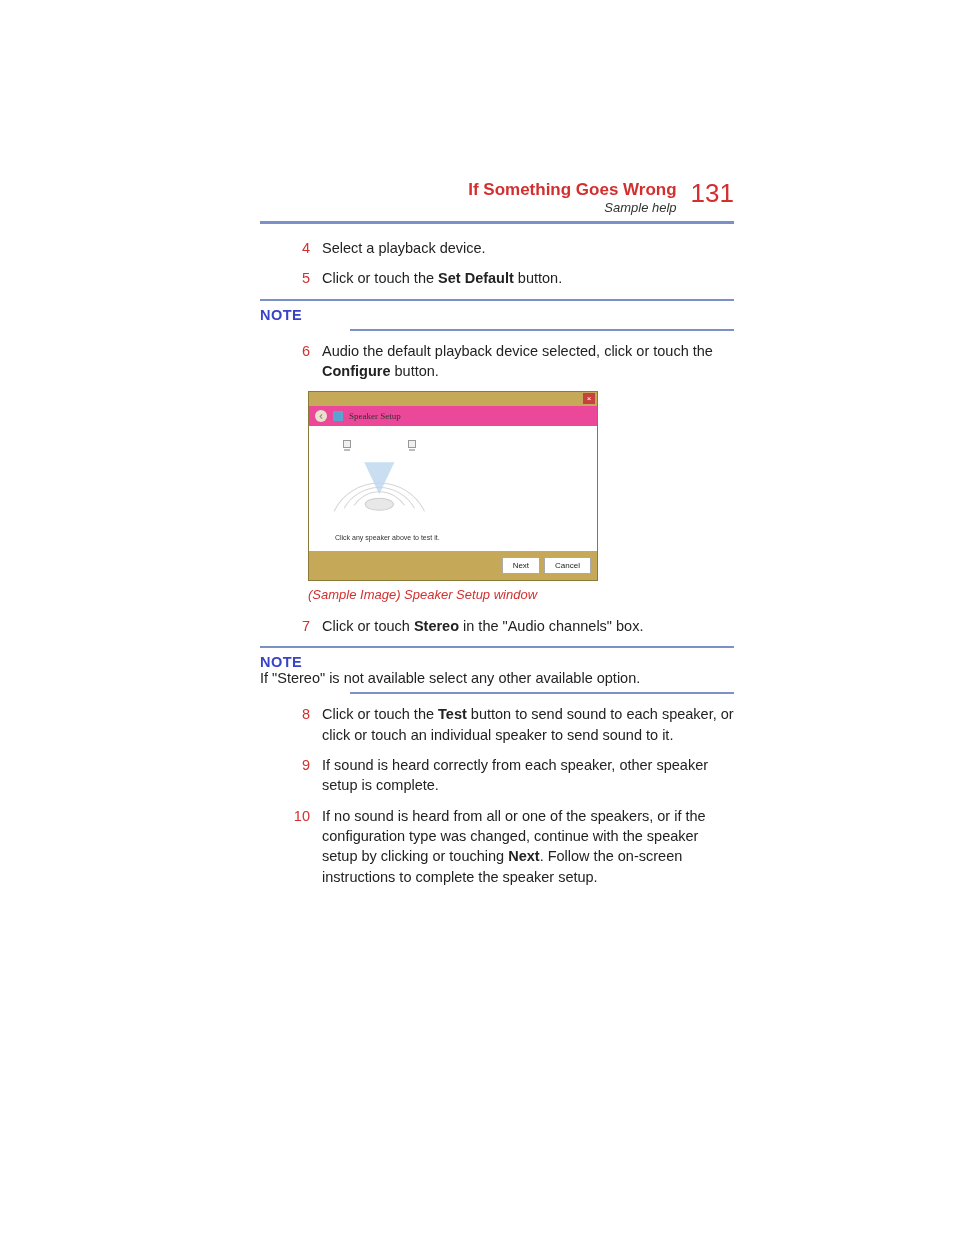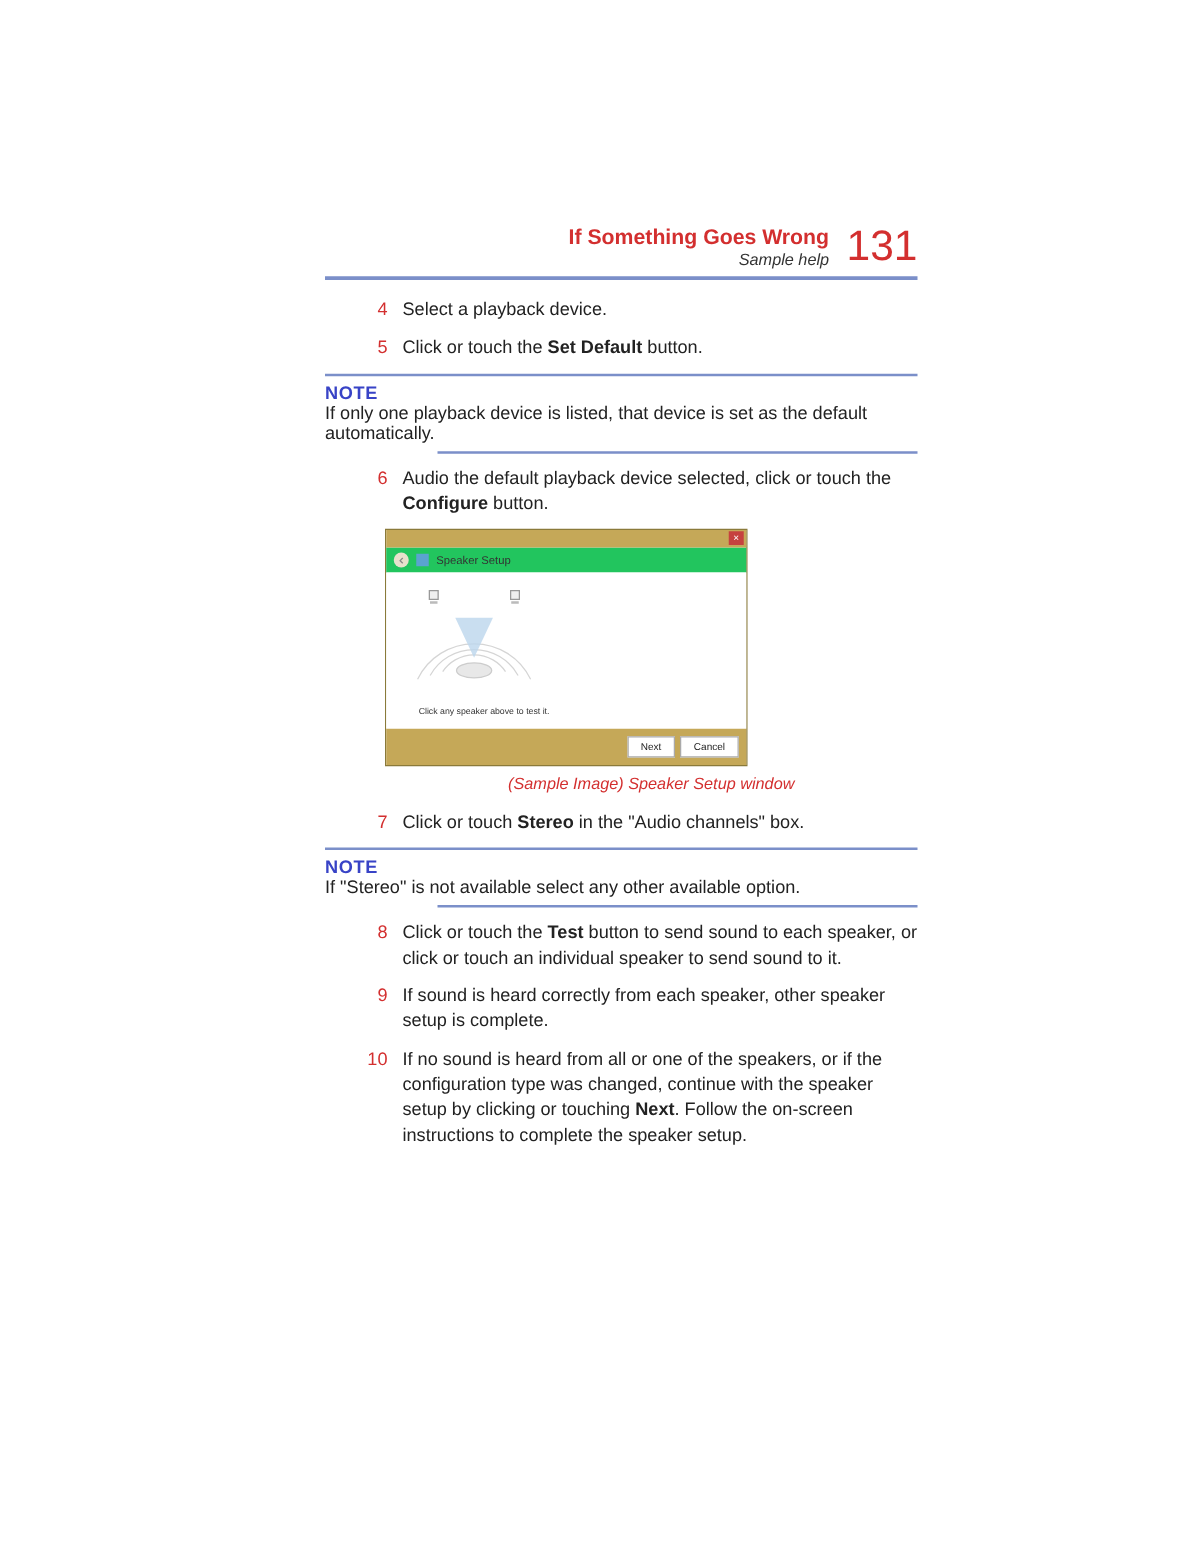--- a/index.html
+++ b/index.html
@@ -16,36 +16,36 @@
   }
   .header {
     display: flex;
     align-items: flex-start;
     justify-content: flex-end;
     margin-bottom: 6px;
   }
   .header-text { text-align: right; margin-right: 14px; }
   .header-title { color: #d32f2f; font-weight: bold; font-size: 17px; padding-left: 20px; }
   .header-sub { font-style: italic; font-size: 13px; color: #333; }
-  .page-num { color: #d32f2f; font-size: 34px; font-weight: 400; line-height: 1; }
+  .page-num { color: #d32f2f; font-size: 26px; font-weight: 400; line-height: 1; }
   .hr-thick { height: 3px; background: #7b8fc9; margin: 6px 0 14px 0; }
   .hr-thin { height: 2px; background: #7b8fc9; margin: 6px 0; }
   .hr-thin-short { height: 2px; background: #7b8fc9; margin: 6px 0 6px 90px; }
 
   .step-list { margin-left: 20px; }
   .step { display: flex; margin-bottom: 10px; font-size: 14.5px; line-height: 1.4; }
   .step-num { color: #d32f2f; min-width: 30px; text-align: right; margin-right: 12px; font-weight: 400; }
   .step-text { flex: 1; }
   .step-text b { font-weight: bold; }
 
   .note-block { display: flex; font-size: 14.5px; margin: 4px 0 4px 0; flex-direction: column; }
   .note-label { color: #3843c6; font-weight: bold; min-width: 90px; letter-spacing: 0.5px; }
   .note-text { flex: 1; }
 
-  .caption { color: #d32f2f; font-style: italic; font-size: 13px; margin: 6px 0 14px 48px; text-align: center; }
+  .caption { color: #d32f2f; font-style: italic; font-size: 13px; margin: 6px 0 14px 48px; }
 
   
   .dialog {
     width: 290px;
     margin-left: 48px;
     font-size: 8px;
     border: 1px solid #8a7a3a;
     background: #fff;
     margin-top: 6px;
   }
@@ -59,25 +59,26 @@
     right: 2px; top: 1px;
     width: 12px; height: 11px;
     background: #c6413f;
     color: #fff;
     font-size: 8px;
     text-align: center;
     line-height: 11px;
     cursor: pointer;
   }
   .dialog-nav {
-    background: #22c55e;
+    background: #ec4899;
     padding: 4px 6px;
     display: flex;
     align-items: center;
     gap: 6px;
+    font-family: Liberation Serif, serif;
   }
   .back-btn {
     width: 12px; height: 12px; border-radius: 50%;
     background: #e8e1cc;
     display: flex; align-items: center; justify-content: center;
     font-size: 8px; color: #777;
   }
   .dialog-icon {
     width: 10px; height: 10px; background: #5ba3d0;
     display: inline-block;
@@ -165,21 +166,20 @@
       <div class="step-num">5</div>
       <div class="step-text">
         <span>Click or touch the </span><b>Set Default</b><span> button.</span>
       </div>
     </div>
   </div>
 
   <div class="hr-thin"></div>
   <div class="note-block">
     <div class="note-label">NOTE</div>
-    <div class="note-text">If only one playback device is listed, that device is set as the default automatically.</div>
   </div>
   <div class="hr-thin-short"></div>
 
   <div class="step-list" style="margin-top:10px;">
     <div class="step">
       <div class="step-num">6</div>
       <div class="step-text">
         <span>Audio the default playback device selected, click or touch the </span><b>Configure</b><span> button.</span>
       </div>
     </div>

